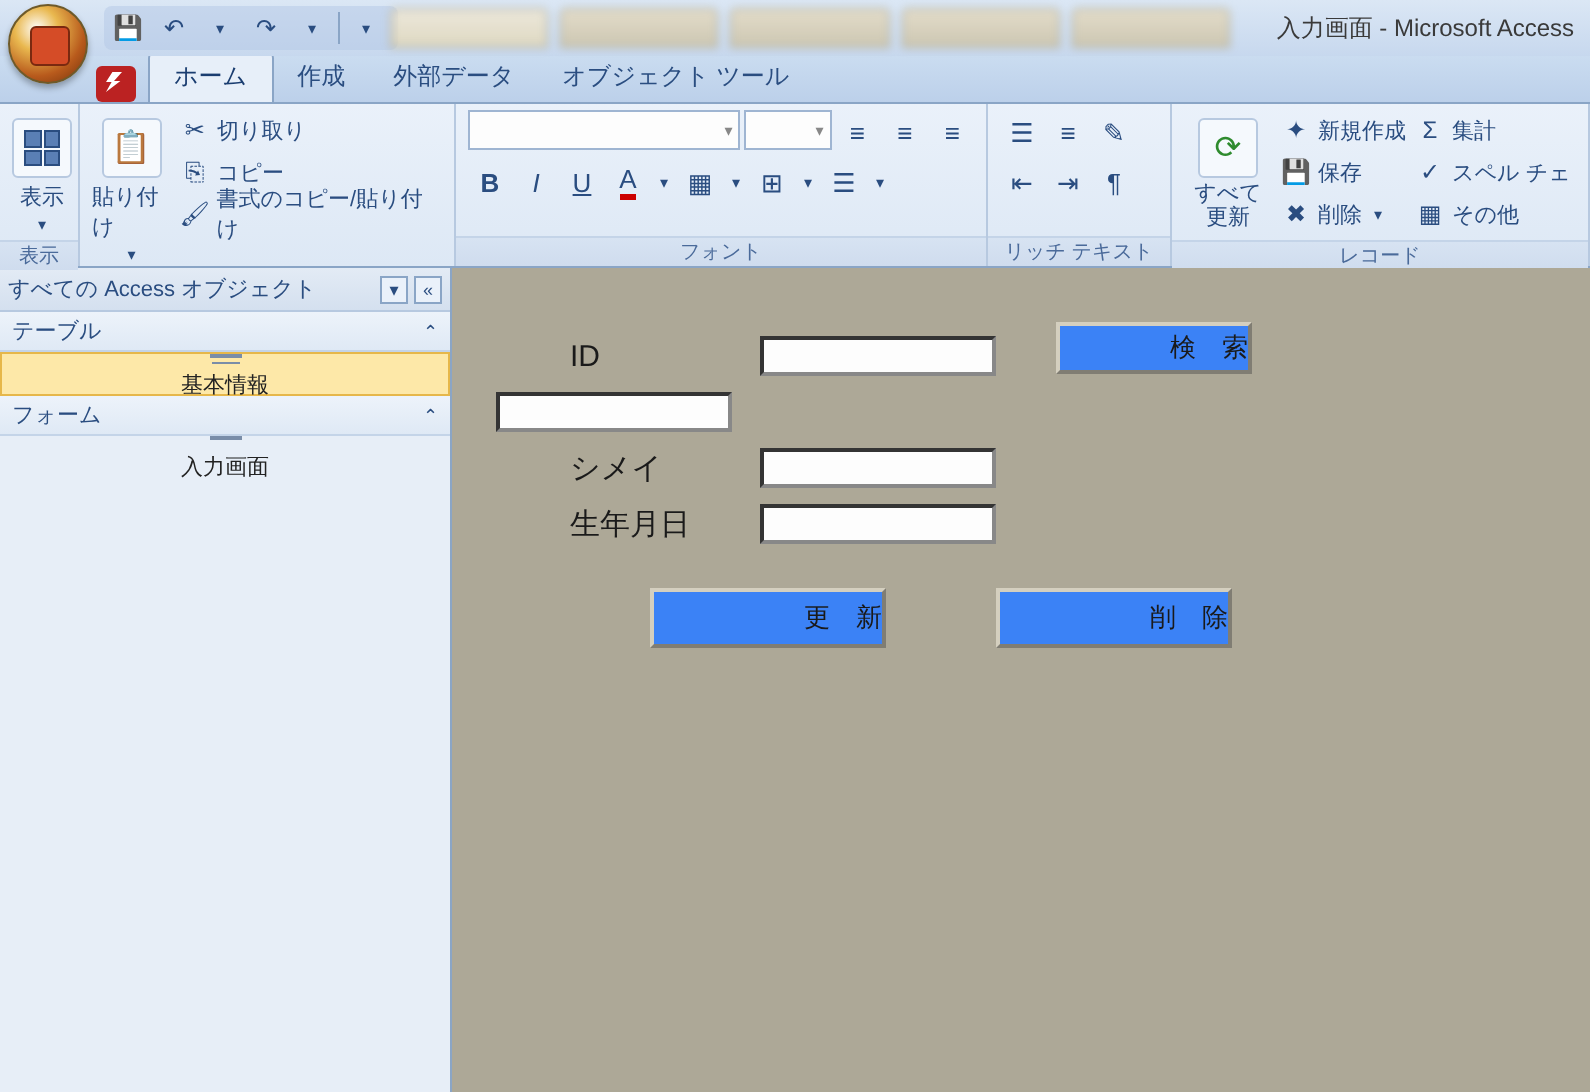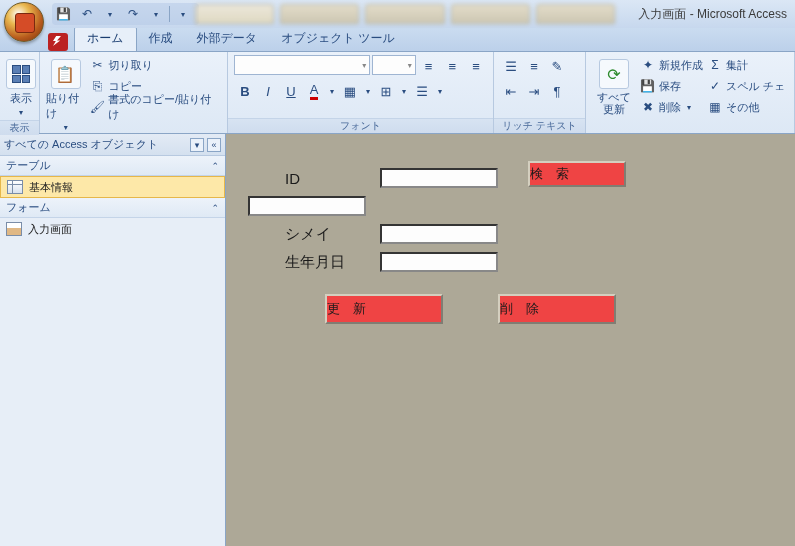--- a/index.html
+++ b/index.html
@@ -39,33 +39,33 @@
 .tbtn{width:22px;height:22px;border:1px solid transparent;display:flex;align-items:center;justify-content:center;font-size:13px;color:#2a4d80;border-radius:3px;}
 .trow{display:flex;gap:1px;}
 
 
 .content{display:flex;height:calc(546px - 28px - 24px - 82px);}
 .nav{width:226px;background:#e7eef7;border-right:1px solid #8aa5c6;display:flex;flex-direction:column;}
 .nav-head{height:22px;background:linear-gradient(#e3ebf5,#d4e0ef);border-bottom:1px solid #b7c9e0;display:flex;align-items:center;justify-content:space-between;padding:0 4px;font-size:11px;color:#2a4d80;}
 .nav-head .r{display:flex;gap:3px;}
 .nav-head .chev{width:14px;height:14px;border:1px solid #8aa5c6;background:#eaf1fa;font-size:9px;display:flex;align-items:center;justify-content:center;}
 .nav-cat{height:20px;background:linear-gradient(#edf3fa,#dfe9f5);border-bottom:1px solid #c4d4e8;display:flex;align-items:center;justify-content:space-between;padding:0 6px;font-size:11px;color:#2a4d80;}
-.nav-item{height:22px;display:flex;align-items:center;gap:6px;padding:0 6px;font-size:11px;color:#222;}
+.nav-item{height:22px;display:flex;align-items:center;gap:6px;padding:0 6px;font-size:11px;color:#222;flex-direction:column;}
 .nav-item.sel{background:#fde8a8;border:1px solid #e6b74a;}
 .nav-item .obj-icn{width:16px;height:14px;border:1px solid #7a8da8;background:linear-gradient(#fff,#d8e2ef);position:relative;}
 .obj-icn.tbl::before{content:"";position:absolute;left:0;right:0;top:3px;height:1px;background:#7a8da8;}
 .obj-icn.tbl::after{content:"";position:absolute;left:4px;top:0;bottom:0;width:1px;background:#7a8da8;}
 .obj-icn.frm{background:linear-gradient(#fff 40%,#e0b885 40%);}
 
 
 .form-area{flex:1;background:#ada897;padding:30px 22px;position:relative;}
 .field-row{display:flex;align-items:center;height:28px;}
 .field-row .lbl{width:95px;font-size:15px;color:#1a1a1a;margin-left:37px;}
 .field-row input{width:118px;height:20px;border:2px inset #888;background:#fdfdfd;font-size:12px;padding:0 3px;}
-.btn3d{border:2px outset #d4cfbf;background:#ef4444;font-size:13px;color:#1a1a1a;display:flex;align-items:center;justify-content:flex-start;cursor:pointer;letter-spacing:8px;}
+.btn3d{border:2px outset #d4cfbf;background:#3b82f6;font-size:13px;color:#1a1a1a;display:flex;align-items:center;justify-content:flex-end;cursor:pointer;letter-spacing:8px;}
 .btn-search{position:absolute;left:302px;top:27px;width:98px;height:26px;}
 .btn-row{position:absolute;left:99px;top:160px;display:flex;gap:55px;}
 .btn-row .btn3d{width:118px;height:30px;}
 
 .sv-grid{width:18px;height:18px;display:grid;grid-template-columns:1fr 1fr;grid-template-rows:1fr 1fr;gap:1px;}
 .sv-grid div{background:#5a7fb5;border:1px solid #2a4d80;}
 </style>
 </head>
 <body>
 
@@ -232,20 +232,21 @@
         <div class="smallrow">
             <span class="i">✓</span>
             <span>スペル チェ</span>
           </div>
         <div class="smallrow">
             <span class="i">▦</span>
             <span>その他</span>
           </div>
       </div>
     </div>
+    <div class="group-label">レコード</div>
   </div>
 </div>
 
 <div class="content">
   <div class="nav">
     <div class="nav-head">
       <span>すべての Access オブジェクト</span>
       <div class="r">
         <div class="chev">▾</div>
         <div class="chev">«</div>

